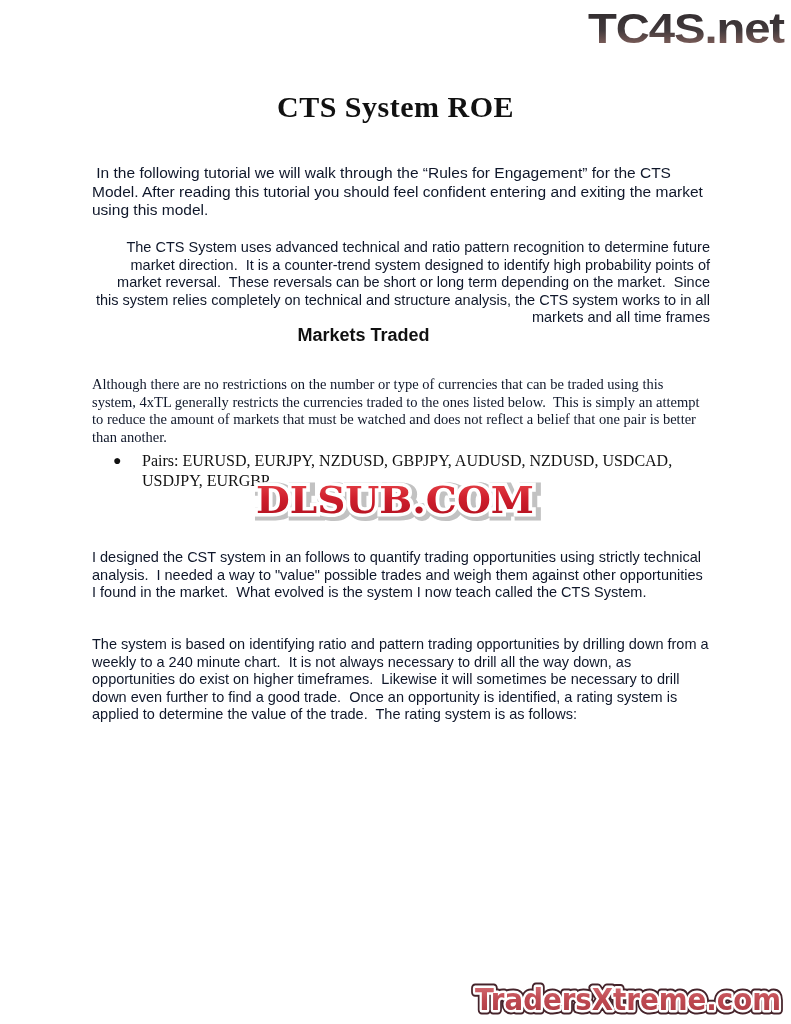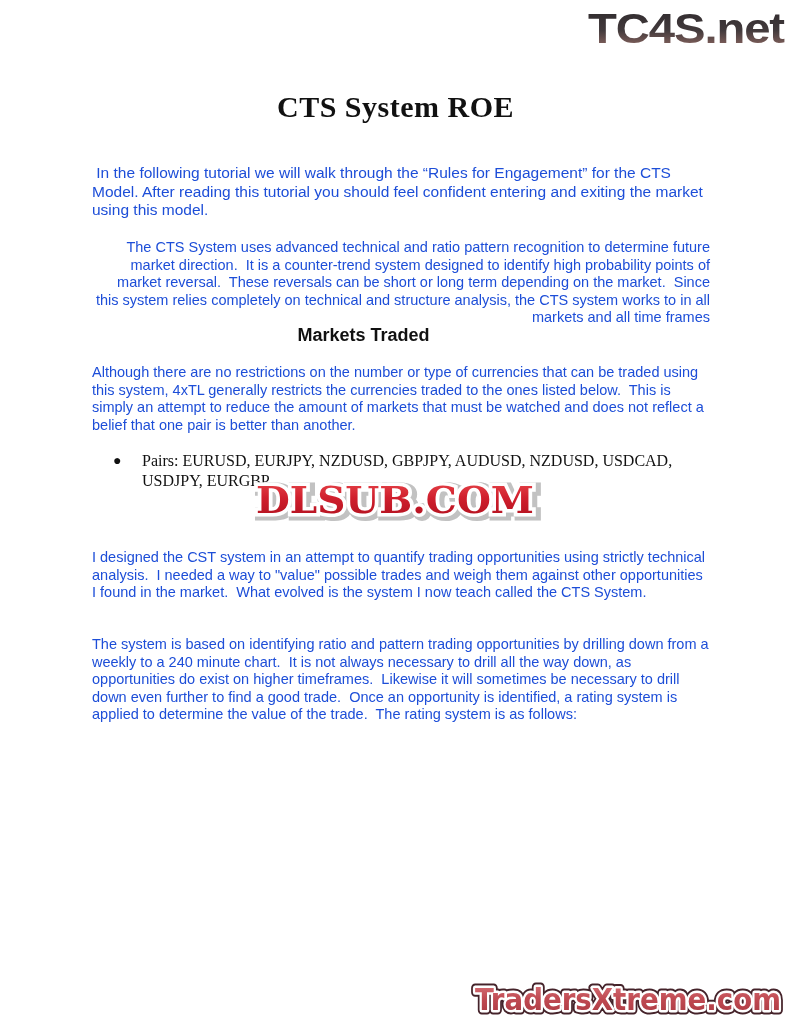--- a/index.html
+++ b/index.html
@@ -28,40 +28,40 @@
     font-size: 30px;
     color: #111111;
     letter-spacing: 0.5px;
   }
   .para {
     position: absolute;
     left: 92px;
     width: 618px;
     font-size: 14.5px;
     line-height: 17.6px;
-    color: #1d4ed8;
+    color: #0f172a;
     white-space: pre-wrap;
   }
   .para-intro {
     top: 164px;
     font-size: 15.5px;
     line-height: 18.6px;
   }
   .para-overview { top: 239px; text-align: right; }
   .section-heading {
     position: absolute;
     top: 325px;
     left: 0;
     width: 727px;
     text-align: center;
     font-weight: bold;
     font-size: 18px;
     color: #111111;
   }
-  .para-markets { top: 364px; }
+  .para-markets { top: 376px; font-family: Liberation Serif, serif; }
   .bullet-row {
     position: absolute;
     top: 451px;
     left: 113px;
     width: 575px;
     display: flex;
     align-items: flex-start;
     font-family: "Liberation Serif", serif;
     font-size: 16px;
     line-height: 19.5px;
@@ -133,21 +133,21 @@
           <stop offset="1" stop-color="#ad0f1d"></stop>
         </linearGradient>
       </defs>
 
       <text x="155" y="43" text-anchor="middle" font-family="DejaVu Serif, serif" font-size="37" font-weight="bold" textLength="278" lengthAdjust="spacingAndGlyphs" stroke="#c2c2c2" stroke-width="11" paint-order="stroke" fill="#c2c2c2">DLSUB.COM</text>
 
       <text x="152" y="41" text-anchor="middle" font-family="DejaVu Serif, serif" font-size="37" font-weight="bold" textLength="278" lengthAdjust="spacingAndGlyphs" stroke="#ffffff" stroke-width="7" paint-order="stroke" fill="url(#dlsub-grad)">DLSUB.COM</text>
     </svg>
   </div>
 
-  <div class="para para-design">I designed the CST system in an attempt to quantify trading opportunities using strictly technical analysis.  I needed a way to "value" possible trades and weigh them against other opportunities I found in the market.  What evolved is the system I now teach called the CTS System.</div>
+  <div class="para para-design">I designed the CST system in an follows to quantify trading opportunities using strictly technical analysis.  I needed a way to "value" possible trades and weigh them against other opportunities I found in the market.  What evolved is the system I now teach called the CTS System.</div>
 
   <div class="para para-rating">The system is based on identifying ratio and pattern trading opportunities by drilling down from a weekly to a 240 minute chart.  It is not always necessary to drill all the way down, as opportunities do exist on higher timeframes.  Likewise it will sometimes be necessary to drill down even further to find a good trade.  Once an opportunity is identified, a rating system is applied to determine the value of the trade.  The rating system is as follows:</div>
 
   <div class="footer-logo">
     <svg width="322" height="50" viewBox="0 0 322 50">
       <defs>
         <linearGradient id="tx-grad" x1="0" y1="0" x2="0" y2="1">
           <stop offset="0" stop-color="#d9767c"></stop>
           <stop offset="0.5" stop-color="#c04a52"></stop>
           <stop offset="1" stop-color="#a93840"></stop>

